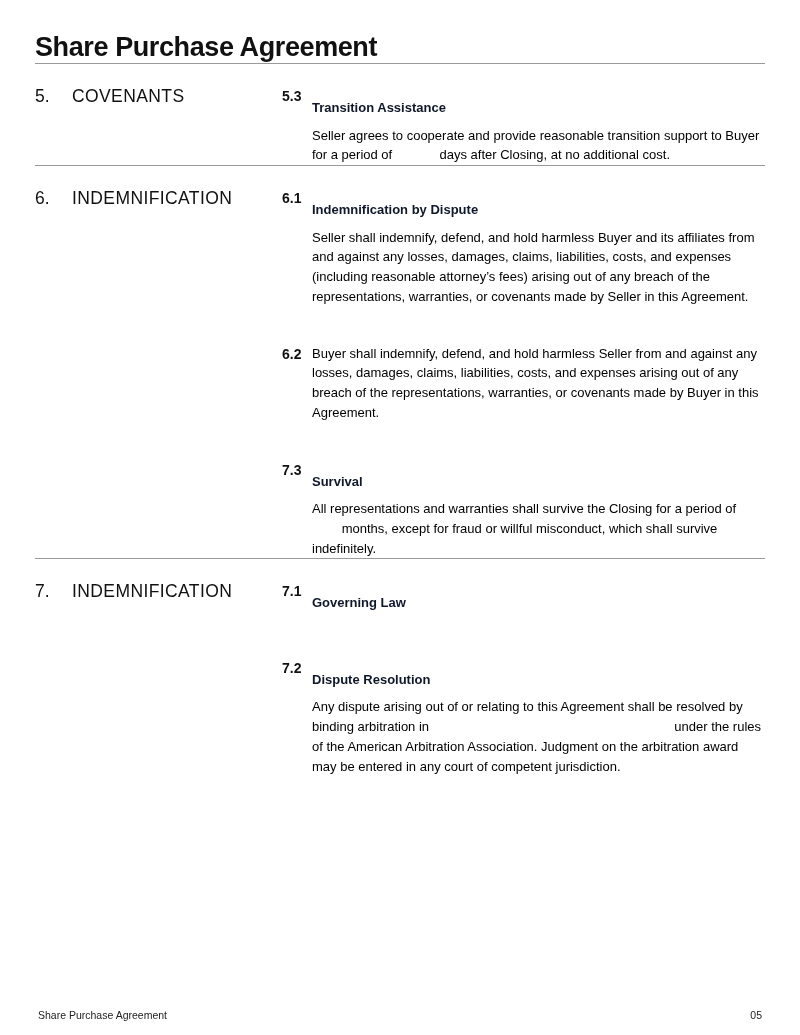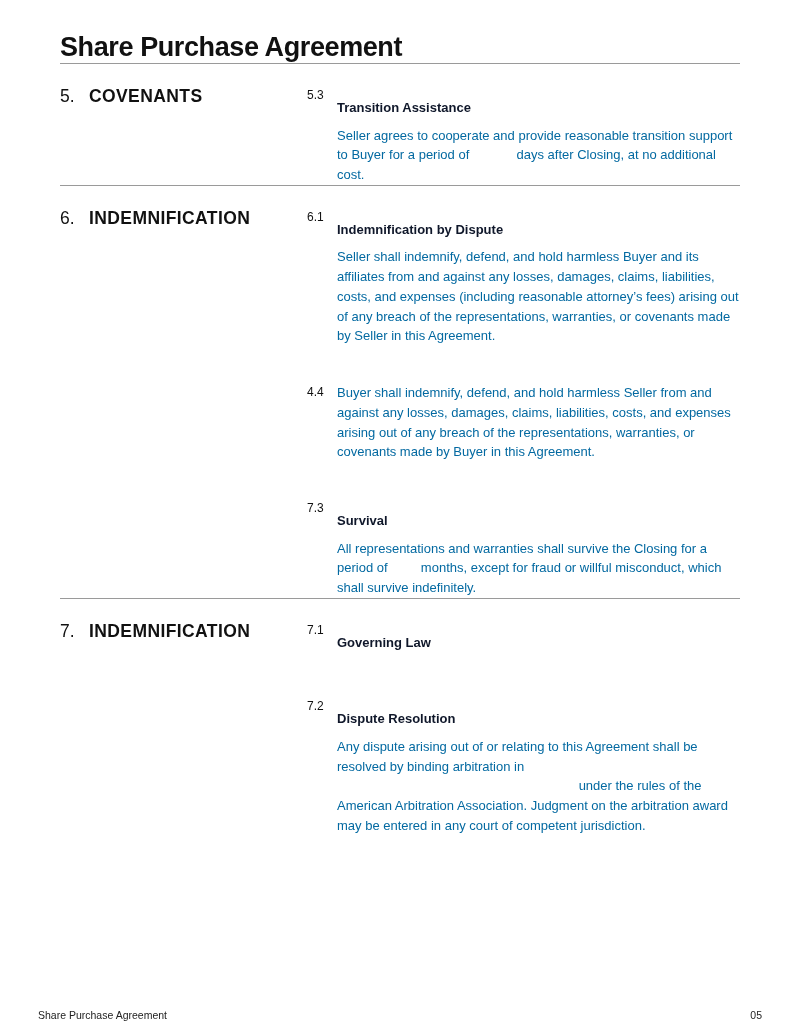--- a/index.html
+++ b/index.html
@@ -8,21 +8,21 @@
     padding: 0;
     background: #ffffff;
     font-family: "Liberation Sans", sans-serif;
     color: #111111;
   }
   .page {
     position: relative;
     width: 800px;
     height: 1035px;
     background: #ffffff;
-    padding: 0 60px;
+    padding: 0 35px;
     overflow: hidden;
   }
   .doc-title {
     font-size: 27px;
     font-weight: 700;
     letter-spacing: -0.4px;
     margin: 0;
     padding-top: 32px;
     color: #111111;
   }
@@ -44,55 +44,56 @@
     align-items: baseline;
   }
   .section-number {
     flex: 0 0 29px;
     font-size: 17.5px;
     font-weight: 400;
     color: #111111;
   }
   .section-heading {
     font-size: 17.5px;
-    font-weight: 700;
+    font-weight: 400;
     letter-spacing: 0.4px;
     color: #111111;
+    margin-left: 8px;
   }
   .section-right {
     flex: 1 1 auto;
     min-width: 0;
   }
   .clause {
     display: flex;
     align-items: flex-start;
     margin-bottom: 37px;
   }
   .clause:last-child { margin-bottom: 0; }
   .clause-number {
     flex: 0 0 30px;
-    font-size: 12px;
-    font-weight: 400;
+    font-size: 14px;
+    font-weight: 700;
     line-height: 1.5;
     color: #111111;
   }
   .clause-content { flex: 1 1 auto; min-width: 0; }
   .clause-title {
     font-size: 13px;
     font-weight: 700;
     line-height: 1.5;
     margin: 12px 0 8px 0;
     color: #0f172a;
   }
   .clause-body {
     font-size: 13px;
     font-weight: 400;
     line-height: 1.52;
     margin: 0;
-    color: #0369a1;
+    color: #000000;
   }
   .blank {
     display: inline-block;
     height: 2px;
     vertical-align: baseline;
   }
   .blank.w44  { width: 40px; }
   .blank.w28  { width: 26px; }
   .blank.w248 { width: 242px; }
   .blank.w244 { width: 238px; }
@@ -144,21 +145,21 @@
 
       <div class="clause">
         <div class="clause-number">6.1</div>
         <div class="clause-content">
           <div class="clause-title">Indemnification by Dispute</div>
           <p class="clause-body">Seller shall indemnify, defend, and hold harmless Buyer and its affiliates from and against any losses, damages, claims, liabilities, costs, and expenses (including reasonable attorney’s fees) arising out of any breach of the representations, warranties, or covenants made by Seller in this Agreement.</p>
         </div>
       </div>
 
       <div class="clause">
-        <div class="clause-number">4.4</div>
+        <div class="clause-number">6.2</div>
         <div class="clause-content">
           <p class="clause-body">Buyer shall indemnify, defend, and hold harmless Seller from and against any losses, damages, claims, liabilities, costs, and expenses arising out of any breach of the representations, warranties, or covenants made by Buyer in this Agreement.</p>
         </div>
       </div>
 
       <div class="clause">
         <div class="clause-number">7.3</div>
         <div class="clause-content">
           <div class="clause-title">Survival</div>
           <p class="clause-body"><span>All representations and warranties shall survive the Closing for a period of</span> <span class="blank w28"></span> <span>months, except for fraud or willful misconduct, which shall survive indefinitely.</span></p>

